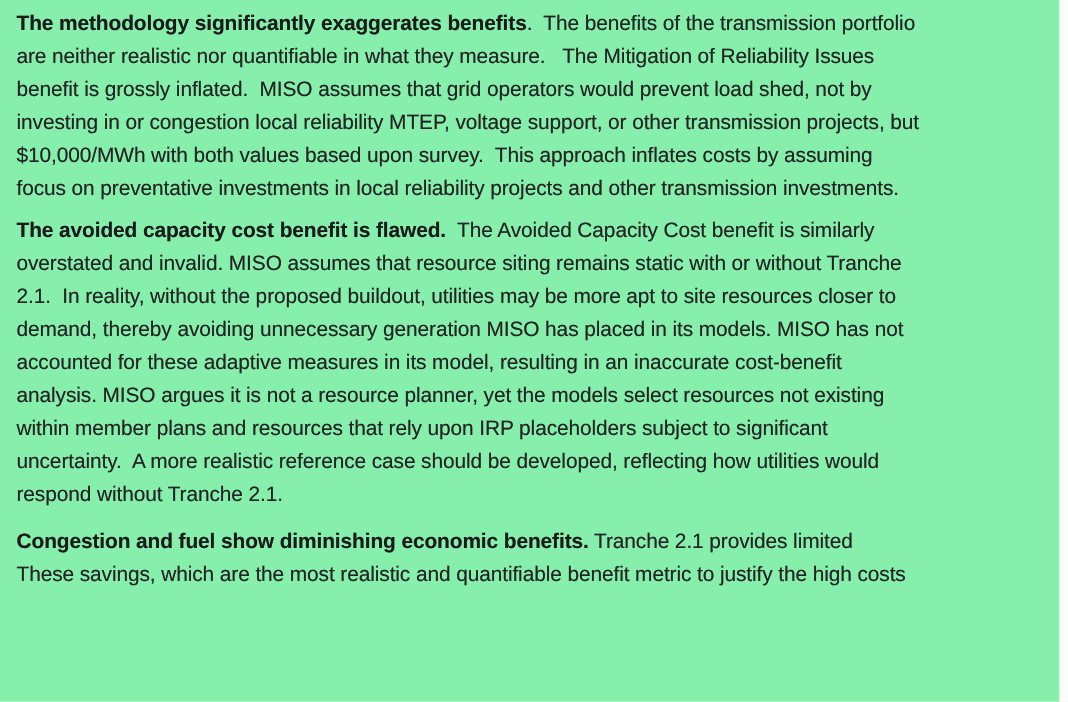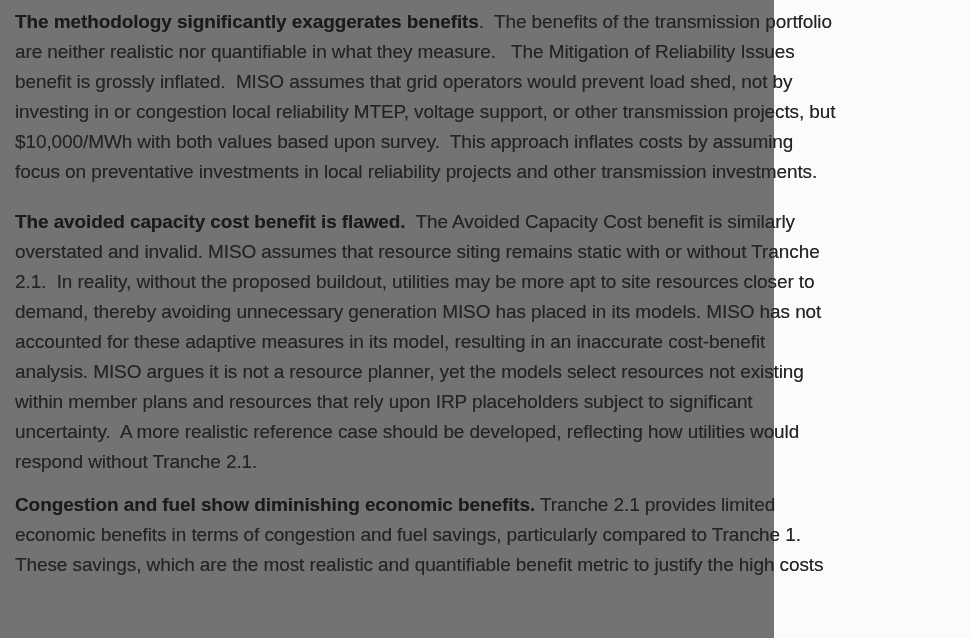--- a/index.html
+++ b/index.html
@@ -8,31 +8,31 @@
     background: #fbfbfa;
   }
   body {
     width: 971px;
     height: 638px;
     overflow: hidden;
     font-family: "Liberation Sans", sans-serif;
   }
   .page {
     box-sizing: border-box;
-    width: 774px;
+    width: 963px;
     height: 638px;
     padding: 7px 13px 0 15px;
-    background: #737373;
+    background: #86efac;
     color: #222222;
   }
   .paragraph {
     margin: 0;
   }
   .paragraph + .paragraph {
-    margin-top: 20px;
+    margin-top: 8px;
   }
   .paragraph:nth-of-type(3) {
     margin-top: 13px;
   }
   .line {
     white-space: pre;
     font-size: 19px;
     line-height: 30px;
     letter-spacing: -0.1px;
     color: #242424;
@@ -62,16 +62,15 @@
       <div class="line">2.1.  In reality, without the proposed buildout, utilities may be more apt to site resources closer to</div>
       <div class="line">demand, thereby avoiding unnecessary generation MISO has placed in its models. MISO has not</div>
       <div class="line">accounted for these adaptive measures in its model, resulting in an inaccurate cost-benefit</div>
       <div class="line">analysis. MISO argues it is not a resource planner, yet the models select resources not existing</div>
       <div class="line">within member plans and resources that rely upon IRP placeholders subject to significant</div>
       <div class="line">uncertainty.  A more realistic reference case should be developed, reflecting how utilities would</div>
       <div class="line">respond without Tranche 2.1.</div>
     </div>
     <div class="paragraph">
       <div class="line"><strong>Congestion and fuel show diminishing economic benefits.</strong> Tranche 2.1 provides limited</div>
-      <div class="line">economic benefits in terms of congestion and fuel savings, particularly compared to Tranche 1.</div>
       <div class="line">These savings, which are the most realistic and quantifiable benefit metric to justify the high costs</div>
     </div>
   </div>
 
 </body></html>

